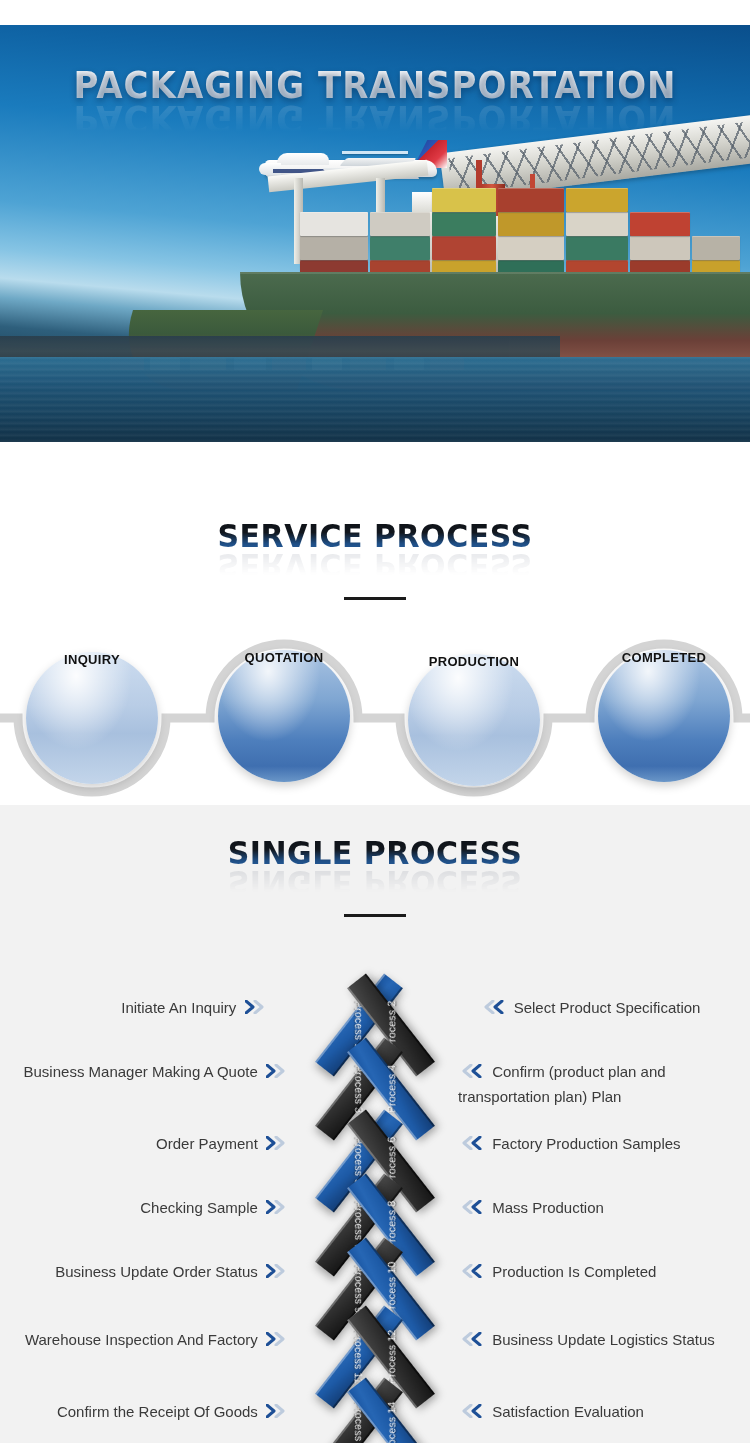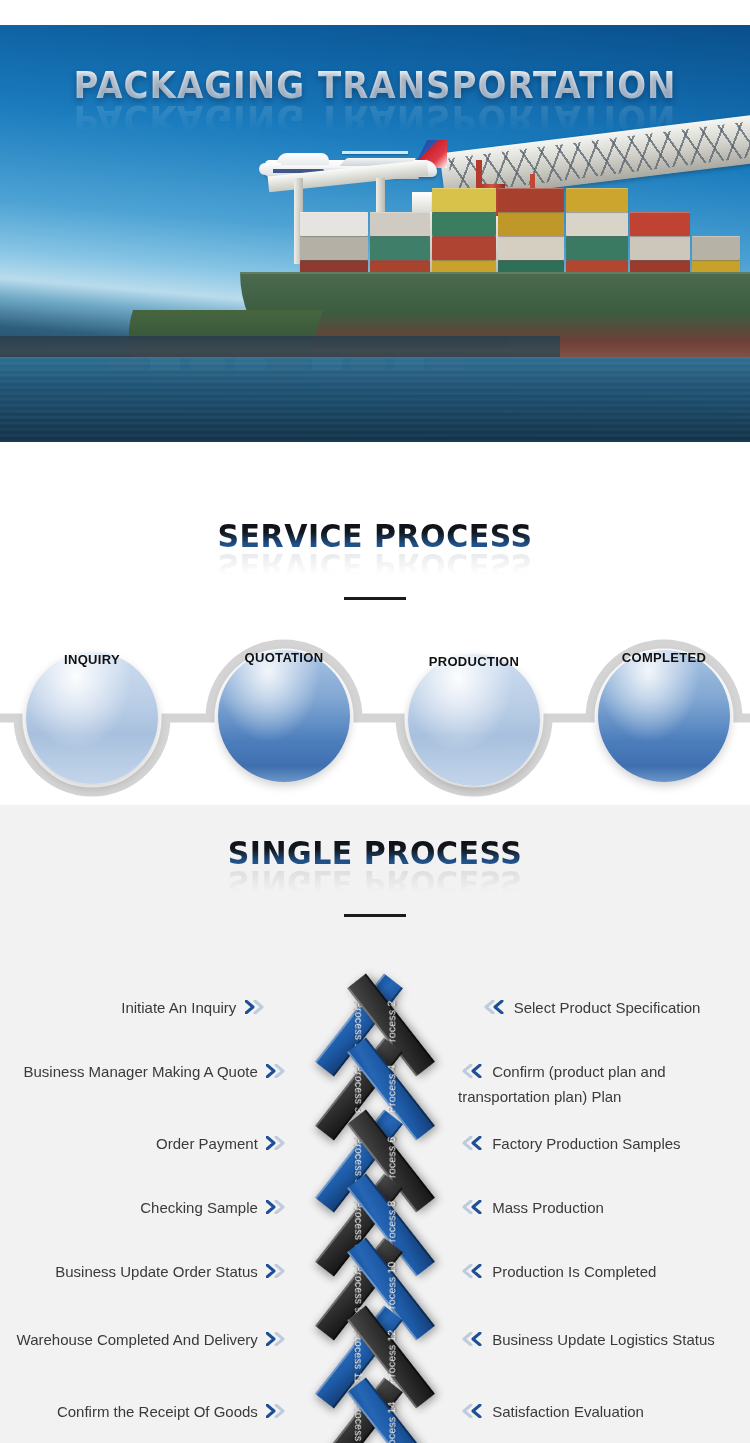--- a/index.html
+++ b/index.html
@@ -552,21 +552,21 @@
                 <path d="M9 1 L2 7 L9 13" fill="none" stroke="#bdcbdd" stroke-width="3" stroke-linecap="round" stroke-linejoin="round"></path>
                 <path d="M18 1 L11 7 L18 13" fill="none" stroke="#1d4f96" stroke-width="3" stroke-linecap="round" stroke-linejoin="round"></path>
               </svg>
           </span>
           <span class="label-txt">Production Is Completed</span>
         </div>
       </div>
 
       <div class="prow" style="height:72px;">
         <div class="pleft">
-          <span class="label-txt">Warehouse Completed And Delivery</span>
+          <span class="label-txt">Warehouse Inspection And Factory</span>
           <span class="chev-r">
             <svg width="22" height="14" viewBox="0 0 22 14">
                 <path d="M1 1 L8 7 L1 13" fill="none" stroke="#1d4f96" stroke-width="3" stroke-linecap="round" stroke-linejoin="round"></path>
                 <path d="M10 1 L17 7 L10 13" fill="none" stroke="#bdcbdd" stroke-width="3" stroke-linecap="round" stroke-linejoin="round"></path>
               </svg>
           </span>
         </div>
         <div class="pright">
           <span class="chev-l">
             <svg width="22" height="14" viewBox="0 0 22 14">

